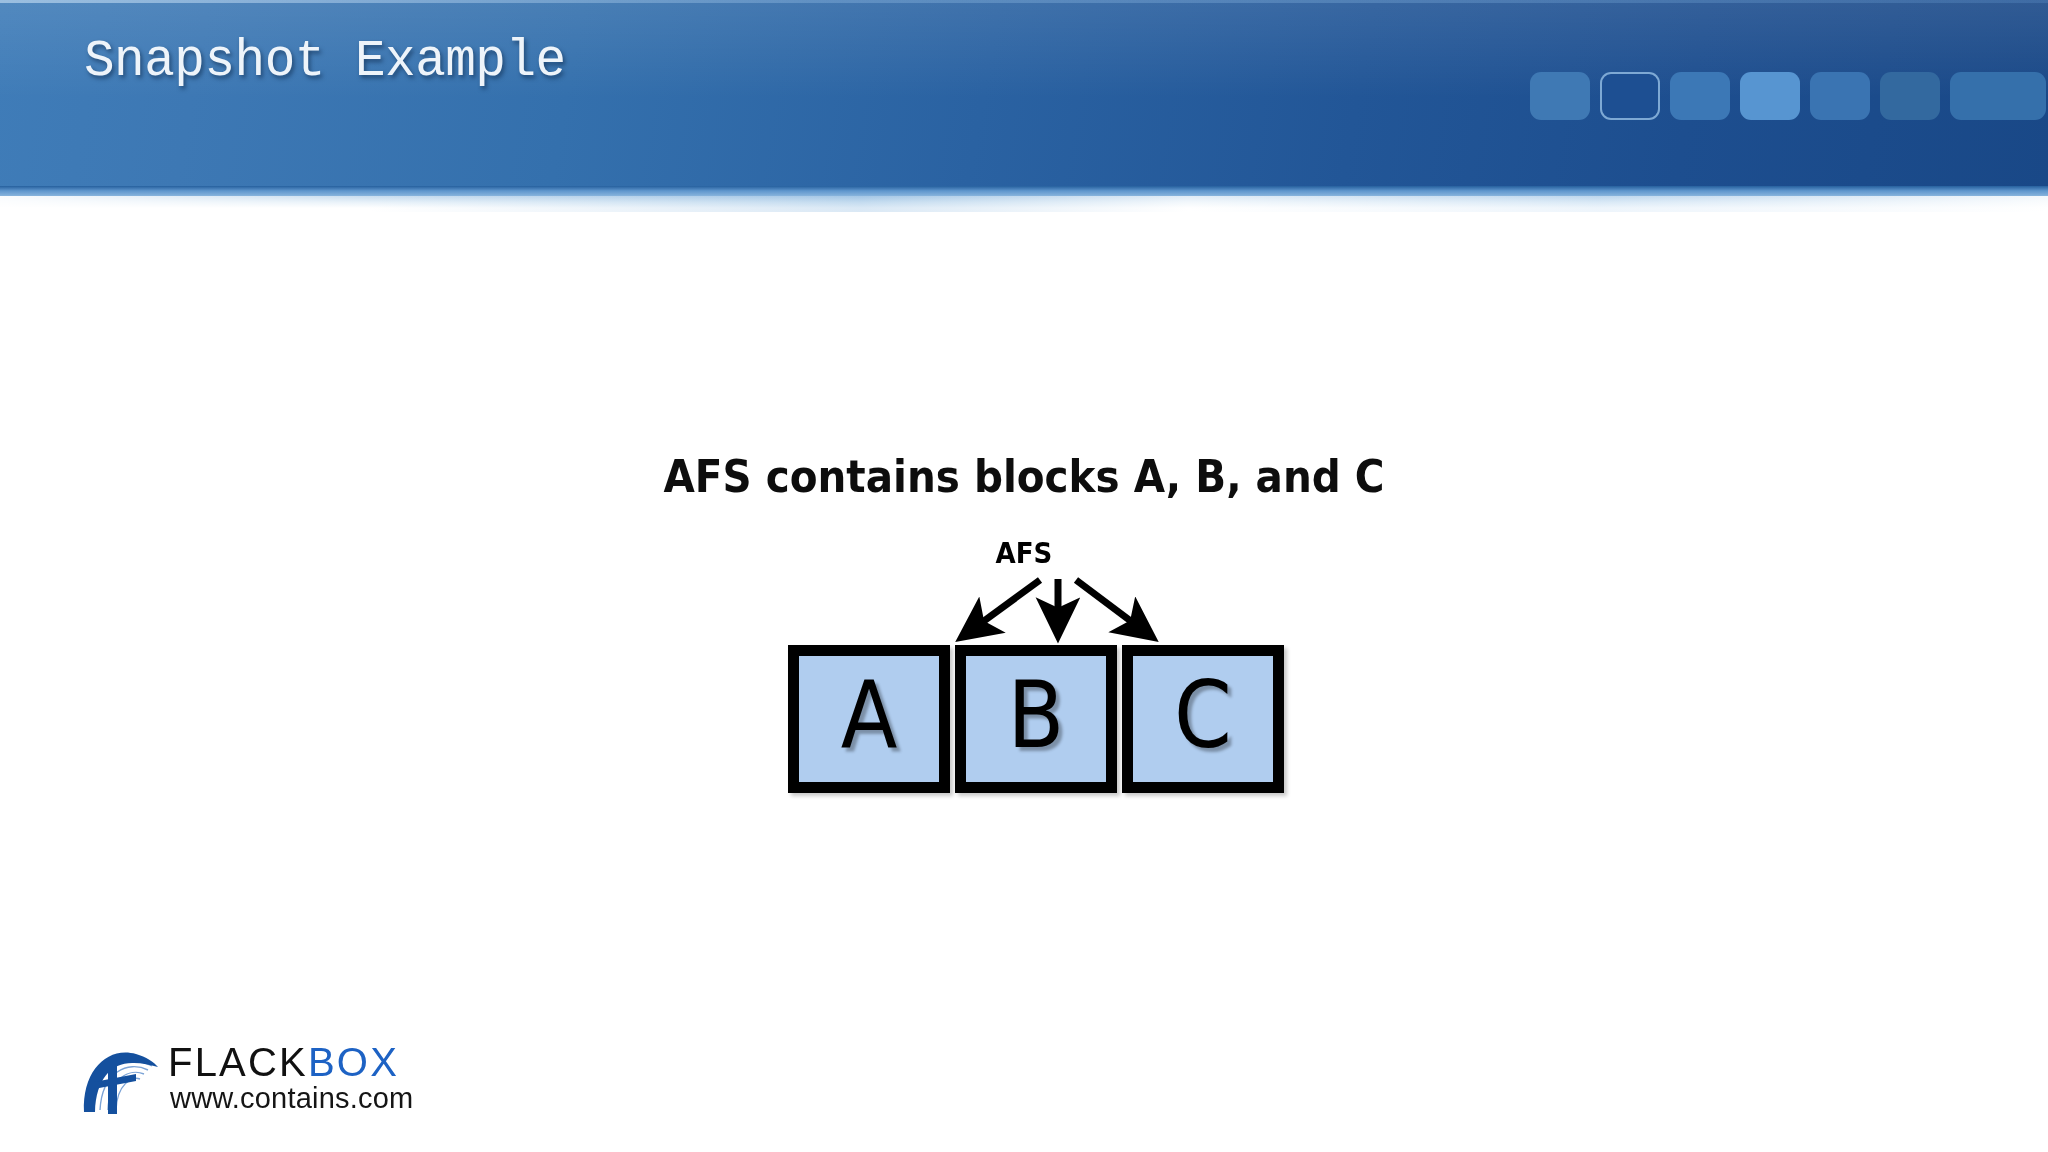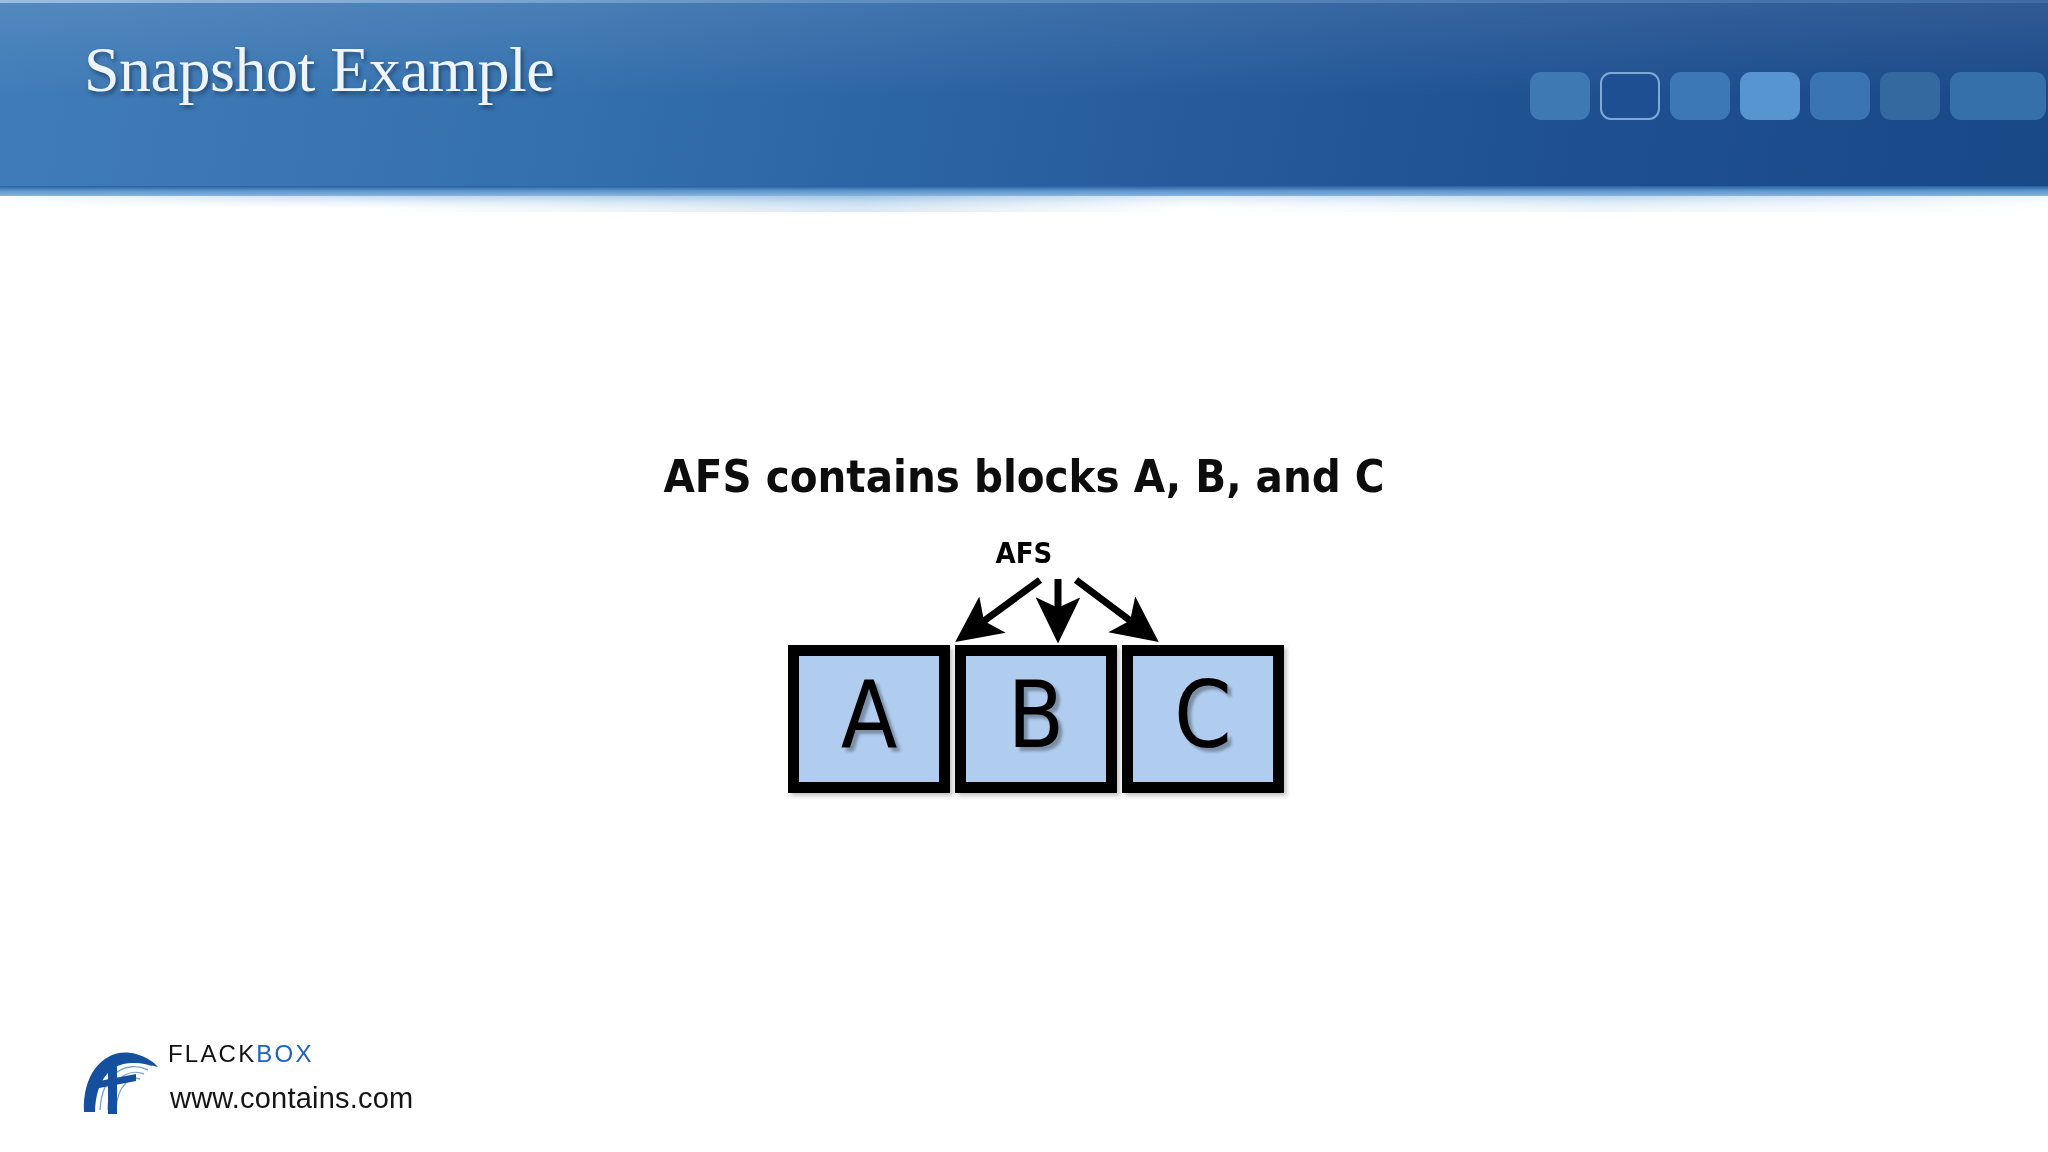--- a/index.html
+++ b/index.html
@@ -82,22 +82,22 @@
        rgba(188,214,237,.55) 42%,
        rgba(255,255,255,.75) 58%,
        rgba(226,238,249,.6) 78%,
        rgba(255,255,255,.9) 100%);
   }
 
   .slide-title {
     position: absolute;
     left: 84px;
     top: 30px;
-    font-family: Liberation Serif, serif;
-    font-size: 64px;
+    font-family: Liberation Mono, monospace;
+    font-size: 51px;
     font-weight: 400;
     letter-spacing: -0.5px;
     color: #eef4fa;
     text-shadow: 2px 3px 4px rgba(10,35,65,.55);
     white-space: nowrap;
     line-height: 1.25;
     text-align: center;
   }
 
   
@@ -191,21 +191,21 @@
     left: 0;
     top: 6px;
     width: 84px;
     height: 76px;
   }
   .logo-word {
     position: absolute;
     left: 90px;
     top: 8px;
     font-family: "Liberation Sans", sans-serif;
-    font-size: 24px;
+    font-size: 40px;
     font-weight: 400;
     letter-spacing: 2.2px;
     white-space: nowrap;
     line-height: 1;
   }
   .logo-flack { color: #111111; }
   .logo-box   { color: #1d62c4; }
   .logo-url {
     position: absolute;
     left: 92px;

